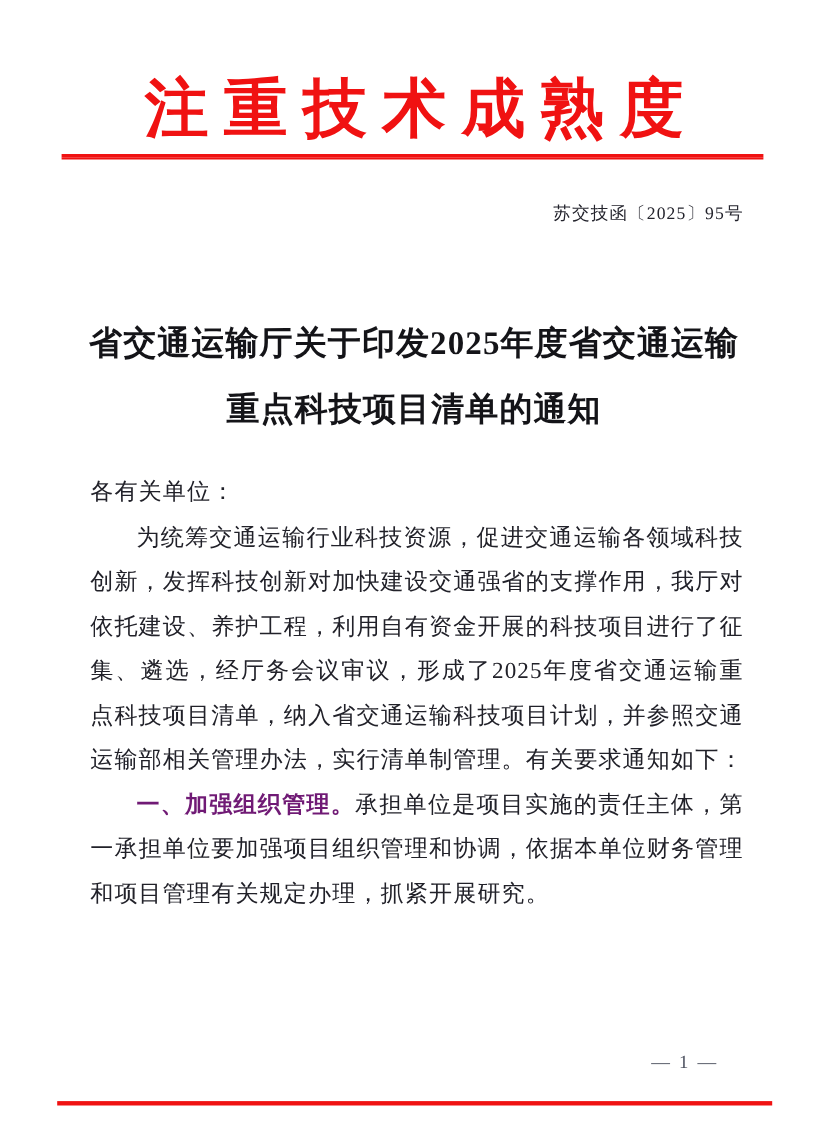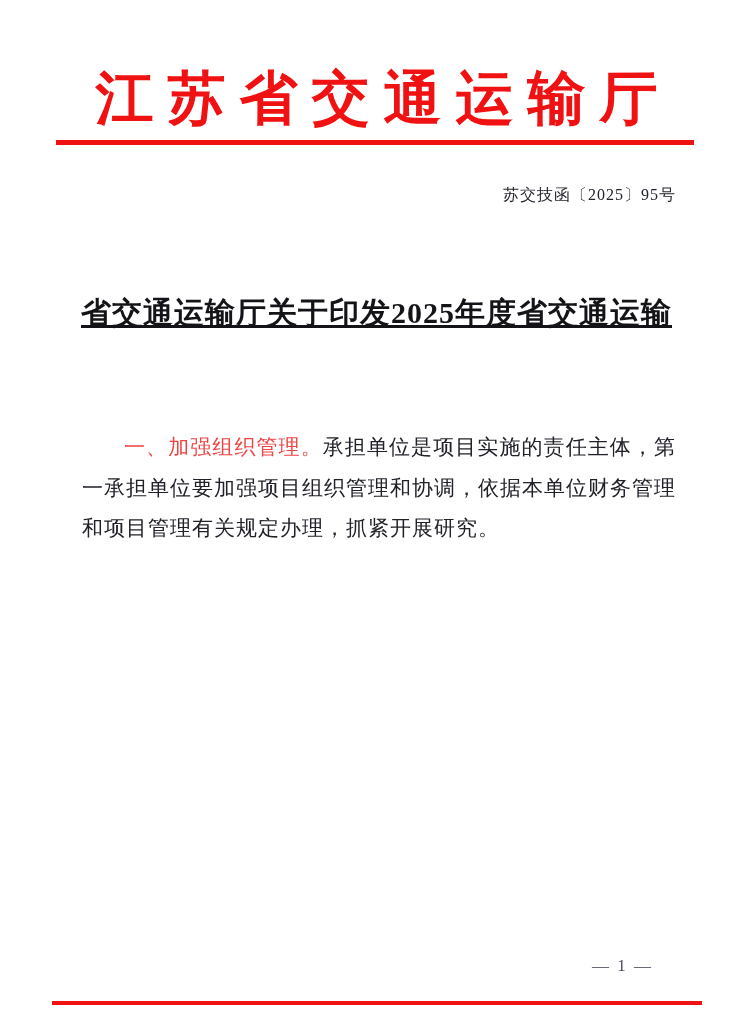--- a/index.html
+++ b/index.html
@@ -49,37 +49,36 @@
     position: absolute;
     top: 283px;
     left: 0;
     width: 100%;
     text-align: center;
     font-size: 30px;
     line-height: 60px;
     font-weight: bold;
     color: #141418;
     letter-spacing: 1px;
-    text-decoration: underline;
   }
   .doc-title .title-line { display: block; }
   .body-text {
     position: absolute;
     top: 427px;
     left: 82px;
     width: 594px;
     font-size: 21px;
     line-height: 40.5px;
     color: #212129;
     letter-spacing: 1px;
     text-align: justify;
   }
   .body-text p { margin: 0; }
   .body-text .para { text-indent: 2em; }
-  .body-text .lead { font-weight: normal; color: #ef4444; margin-top: 19px; }
+  .body-text .lead { font-weight: bold; color: #701a75; margin-top: 19px; }
   .page-number {
     position: absolute;
     top: 955px;
     right: 100px;
     font-size: 17px;
     line-height: 22px;
     color: #4e5260;
     letter-spacing: 2px;
     white-space: nowrap;
   }
@@ -91,31 +90,36 @@
     height: 4px;
     background: #f01212;
   }
 </style>
 </head>
 <body>
 
 <div class="page">
 
   <header>
-    <div class="agency-name">江苏省交通运输厅</div>
+    <div class="agency-name">注重技术成熟度</div>
     <div class="red-rule"></div>
   </header>
 
   <div class="doc-number">苏交技函〔2025〕95号</div>
 
   <h1 class="doc-title">
     <span class="title-line">省交通运输厅关于印发2025年度省交通运输</span>
+    <span class="title-line">重点科技项目清单的通知</span>
   </h1>
 
   <div class="body-text">
+    <p class="salutation">各有关单位：</p>
+    <p class="para">
+      <span>为统筹交通运输行业科技资源，促进交通运输各领域科技创新，发挥科技创新对加快建设交通强省的支撑作用，我厅对依托建设、养护工程，利用自有资金开展的科技项目进行了征集、遴选，经厅务会议审议，形成了2025年度省交通运输重点科技项目清单，纳入省交通运输科技项目计划，并参照交通运输部相关管理办法，实行清单制管理。有关要求通知如下：</span>
+    </p>
     <p class="para">
       <span class="lead">一、加强组织管理。</span><span>承担单位是项目实施的责任主体，第一承担单位要加强项目组织管理和协调，依据本单位财务管理和项目管理有关规定办理，抓紧开展研究。</span>
     </p>
   </div>
 
   <footer>
     <div class="page-number">— 1 —</div>
     <div class="bottom-rule"></div>
   </footer>
 

